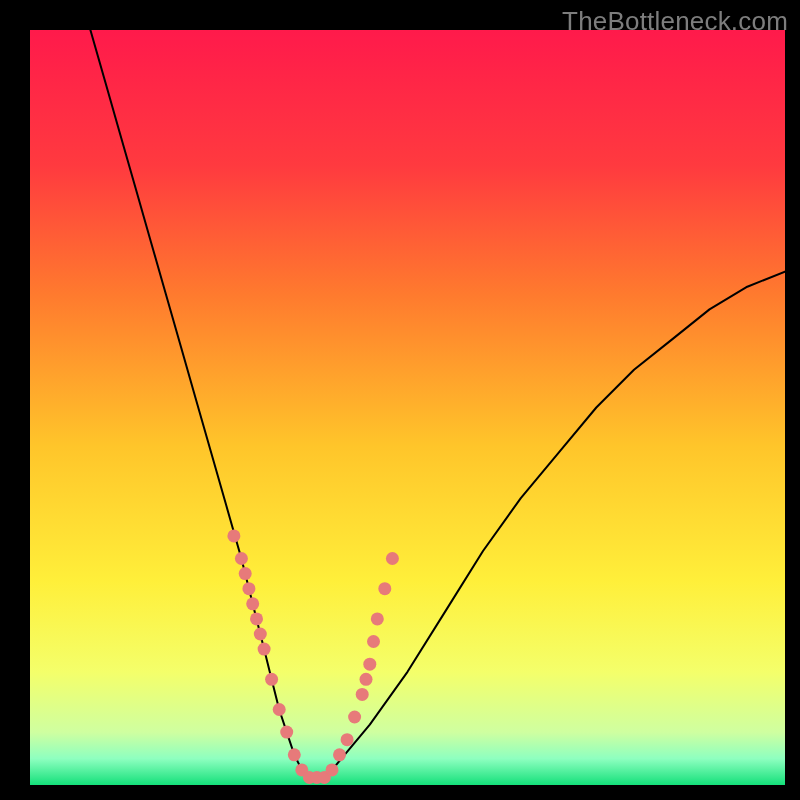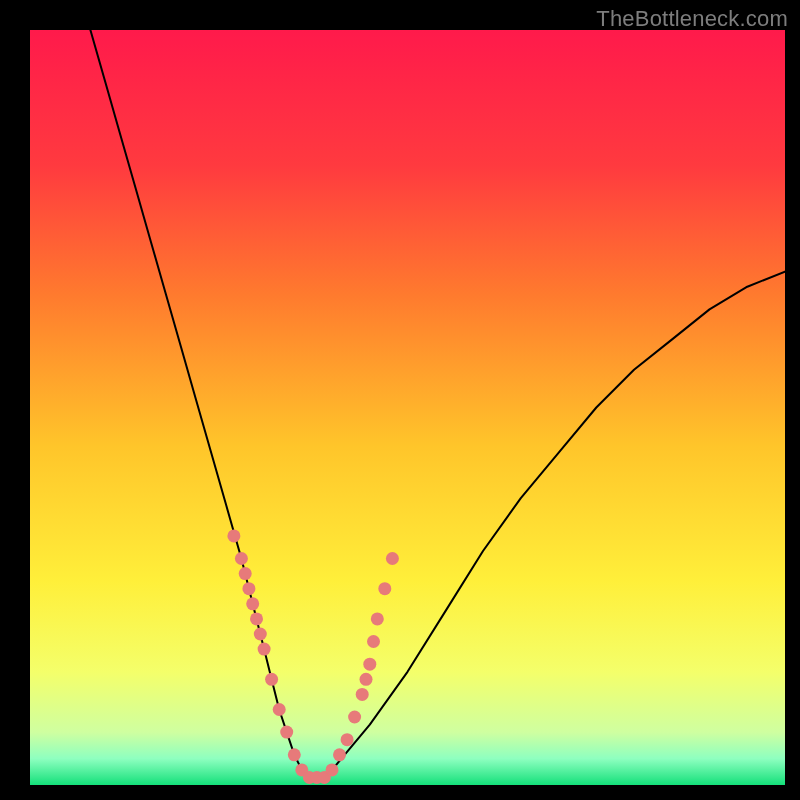--- a/index.html
+++ b/index.html
@@ -15,21 +15,21 @@
     position: relative;
     width: 800px;
     height: 800px;
     background: #000;
   }
   .watermark {
     position: absolute;
     top: 6px;
     right: 12px;
     color: #7d7d7d;
-    font-size: 22px;
+    font-size: 26px;
     font-weight: 500;
     letter-spacing: 0.2px;
     z-index: 10;
     margin-left: 40px;
   }
   .plot-wrap {
     position: absolute;
     left: 30px;
     top: 30px;
     width: 755px;

